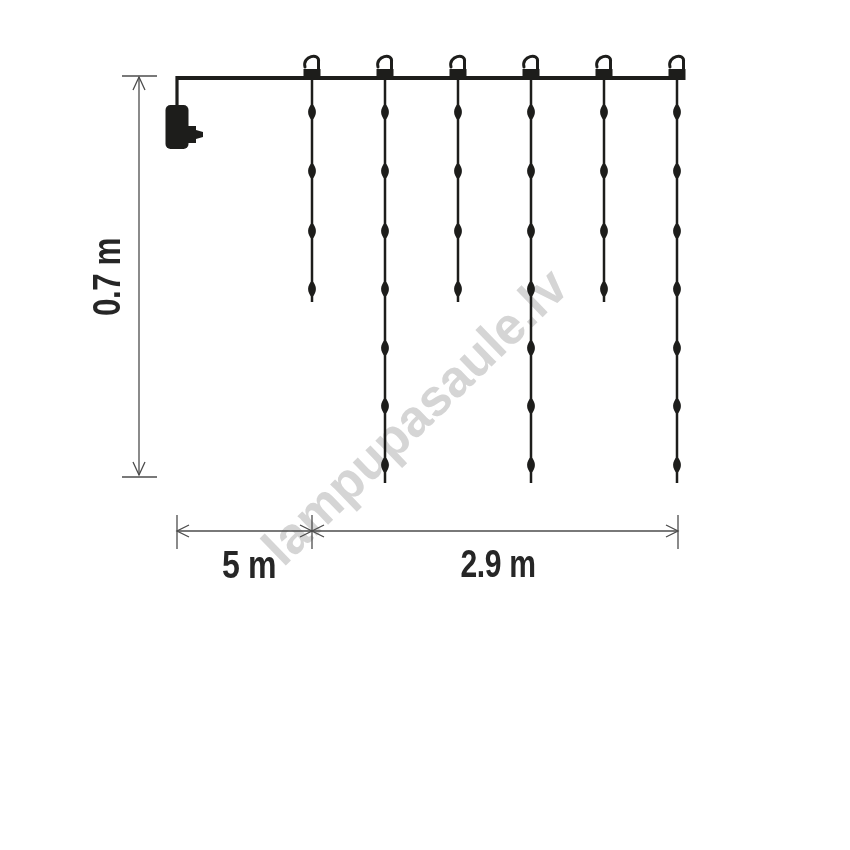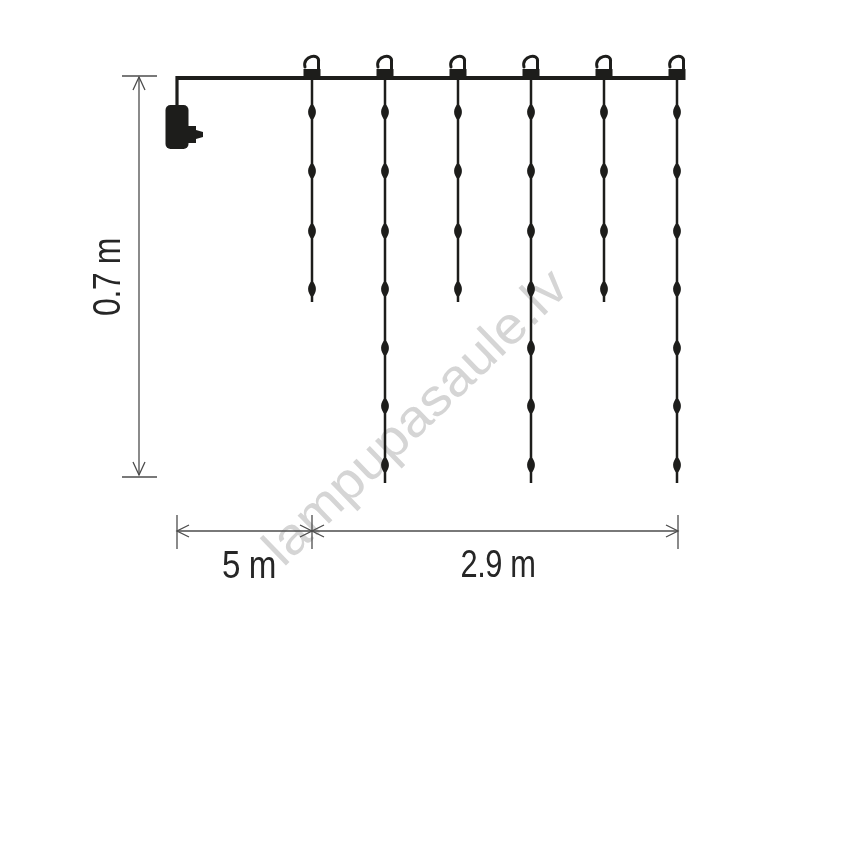--- a/index.html
+++ b/index.html
@@ -7,20 +7,21 @@
     padding: 0;
     background: #ffffff;
   }
   .canvas {
     position: relative;
     width: 850px;
     height: 850px;
     background: #ffffff;
     overflow: hidden;
     font-family: "Liberation Sans", sans-serif;
+    font-weight: bold;
   }
   svg {
     position: absolute;
     top: 0;
     left: 0;
   }
   svg text {
     font-family: "Liberation Sans", sans-serif;
   }
   .dim-label {

